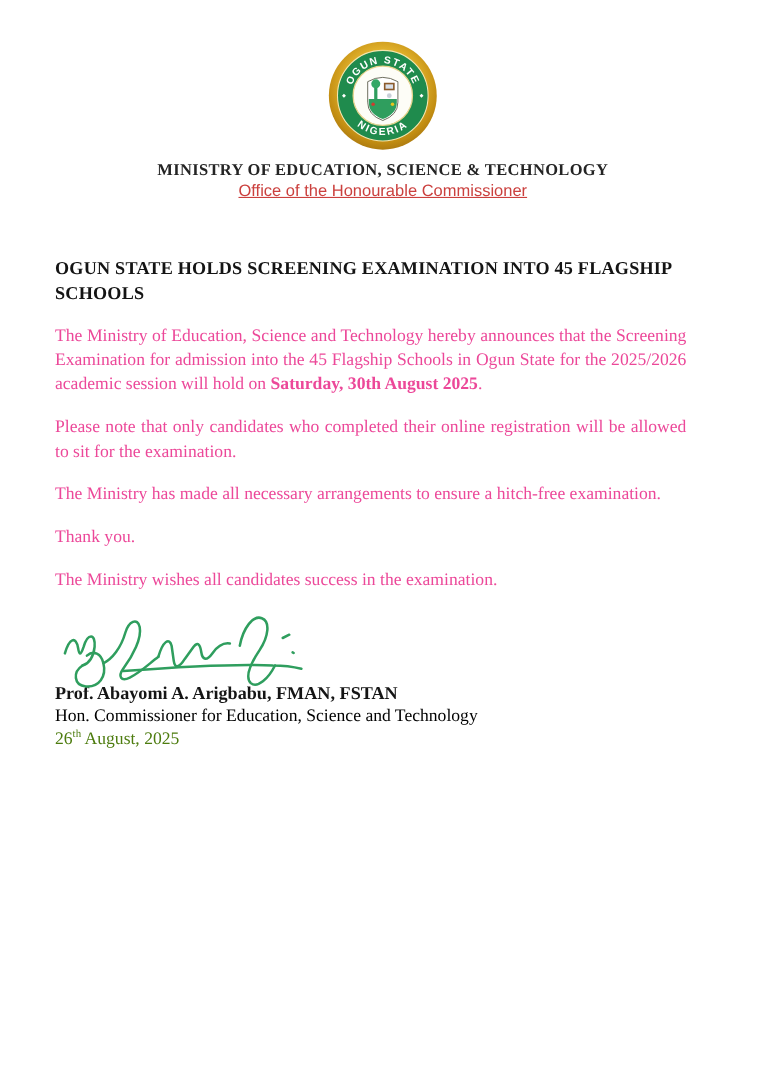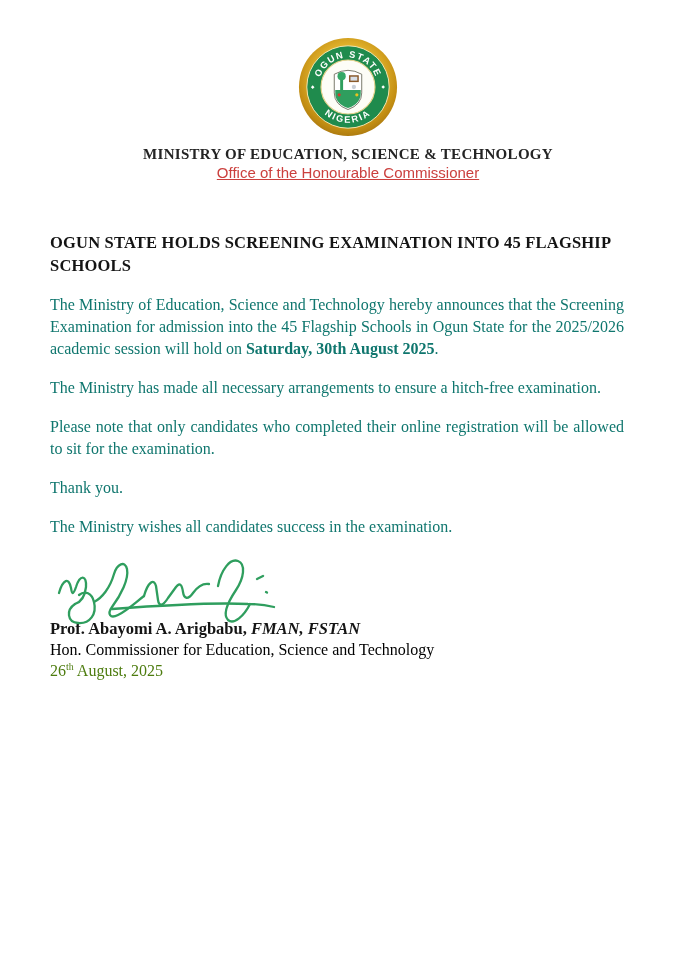--- a/index.html
+++ b/index.html
@@ -40,24 +40,24 @@
     line-height: 23px;
     color: #141414;
     letter-spacing: 0.2px;
   }
   .paragraphs { margin-top: 2px; }
   .para {
     margin-top: 17px;
     font-size: 16px;
     line-height: 22px;
     text-align: justify;
-    color: #0f766e;
+    color: #ec4899;
   }
   .b { font-weight: bold; }
-  .i { font-style: italic; }
+  .i { }
   .sup { vertical-align: super; font-size: 0.62em; line-height: 0; }
   .sig-area { margin-top: 14px; position: relative; }
   .signature-svg { display: block; margin-left: 2px; margin-bottom: -16px; position: relative; z-index: 2; }
   .sig-name  { font-size: 16.5px; line-height: 21px; font-weight: bold; color: #151515; position: relative; z-index: 1; }
   .sig-title { font-size: 16px; line-height: 20px; margin-top: 1px; color: #000000; }
   .sig-date  { font-size: 16px; line-height: 20px; margin-top: 1px; color: #4d7c0f; }
 </style>
 </head>
 <body>
 
@@ -107,22 +107,22 @@
   </div>
 
   <div class="content">
     <div class="doc-title">
       <div>OGUN STATE HOLDS SCREENING EXAMINATION INTO 45 FLAGSHIP</div>
       <div>SCHOOLS</div>
     </div>
 
     <div class="paragraphs">
         <p class="para"><span>The Ministry of Education, Science and Technology hereby announces that the Screening Examination for admission into the 45 Flagship Schools in Ogun State for the 2025/2026 academic session will hold on </span><span class="b">Saturday, 30th August 2025</span><span>.</span></p>
+        <p class="para"><span>Please note that only candidates who completed their online registration will be allowed to sit for the examination.</span></p>
         <p class="para"><span>The Ministry has made all necessary arrangements to ensure a hitch-free examination.</span></p>
-        <p class="para"><span>Please note that only candidates who completed their online registration will be allowed to sit for the examination.</span></p>
         <p class="para"><span>Thank you.</span></p>
         <p class="para"><span>The Ministry wishes all candidates success in the examination.</span></p>
       </div>
 
     <div class="sig-area">
       <svg class="signature-svg" width="230" height="82" viewBox="0 0 230 82">
         <g fill="none" stroke="#2f9e5e" stroke-width="2.3" stroke-linecap="round" stroke-linejoin="round">
 
           <path d="M7 41 C11 27 17 25 19 36 C20 42 21 44 24 35 C28 22 35 23 34 35 C33 44 29 50 23 52"></path>
 

